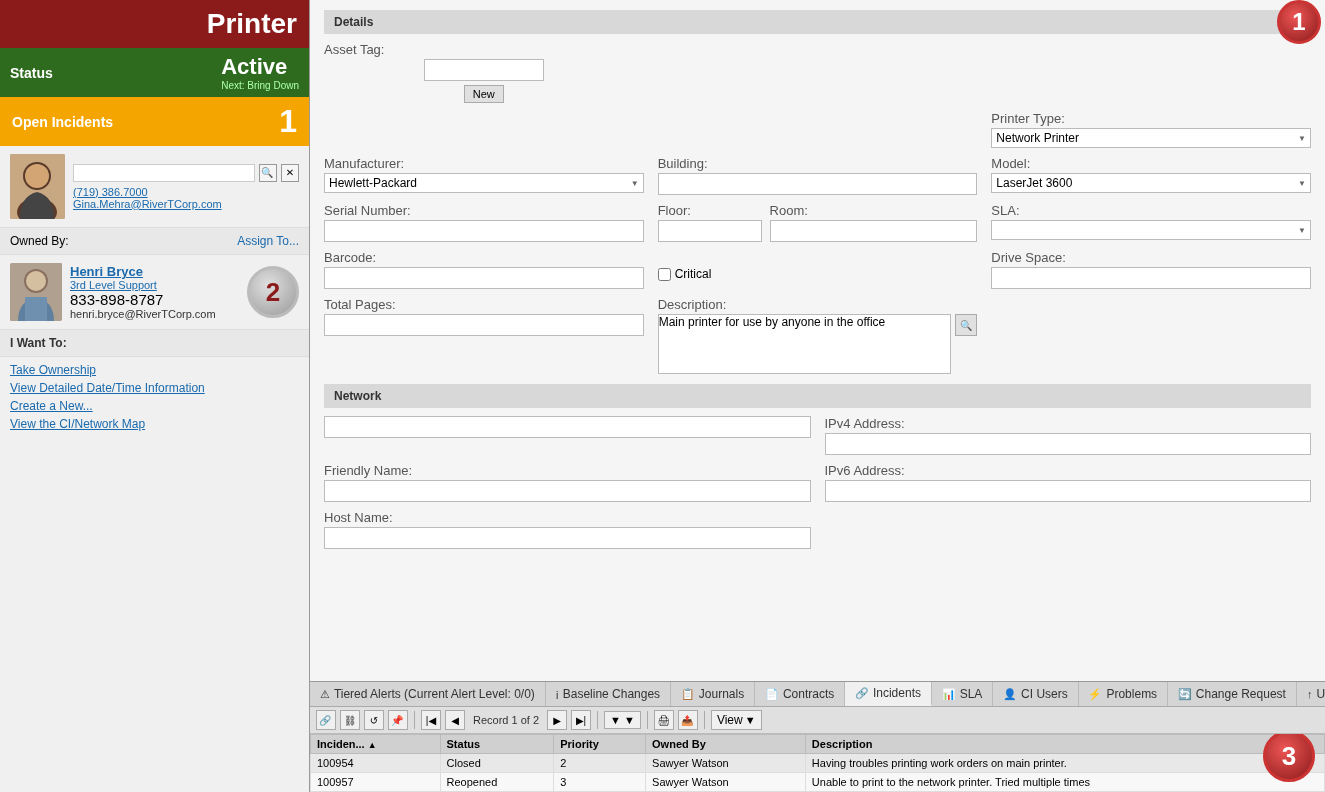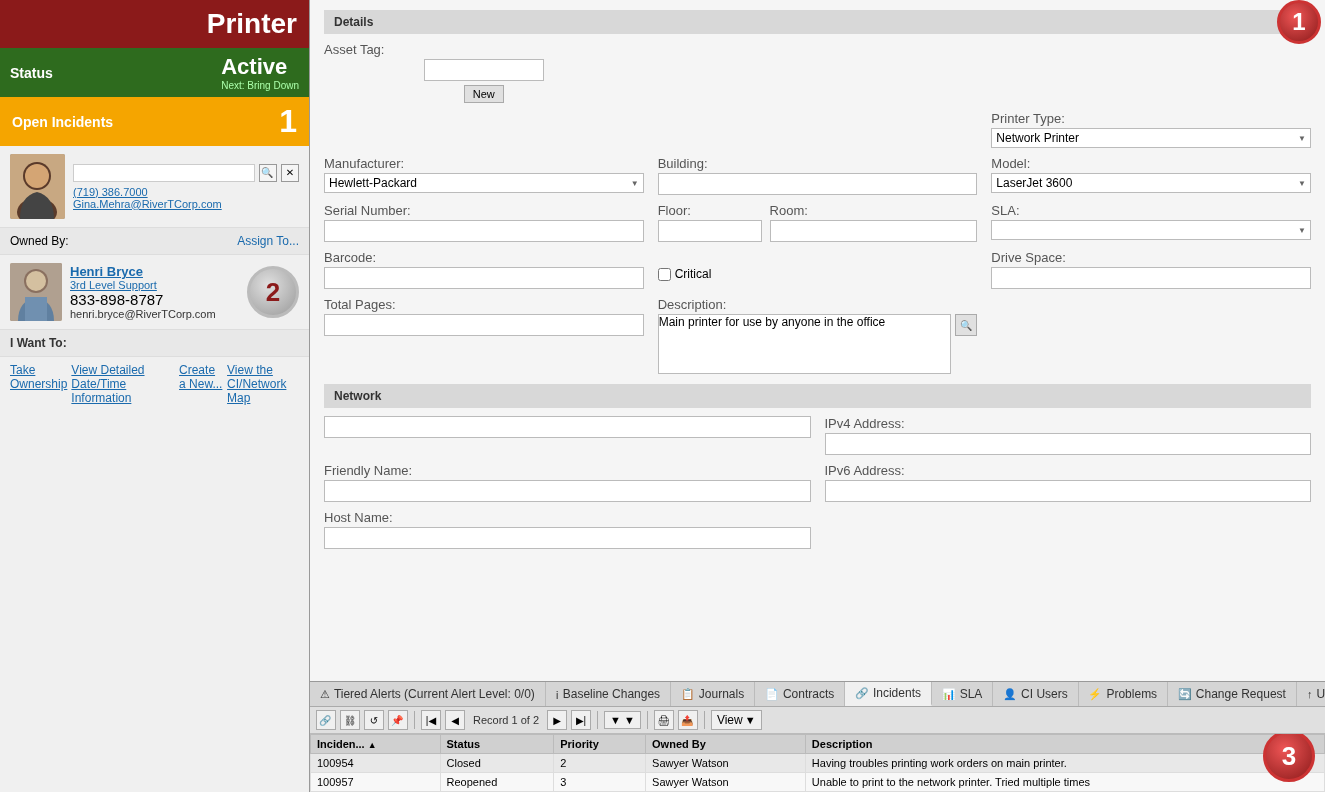--- a/index.html
+++ b/index.html
@@ -34,21 +34,21 @@
     .owner-section { padding: 8px 10px; display: flex; align-items: center; gap: 8px; border-bottom: 1px solid #ddd; }
     .owner-info { flex: 1; }
     .owner-name { color: #1a6aad; font-weight: bold; font-size: 13px; text-decoration: underline; cursor: pointer; }
     .owner-level { color: #1a6aad; text-decoration: underline; cursor: pointer; font-size: 11px; }
     .owner-phone { font-size: 15px; }
     .owner-email { font-size: 11px; color: #333; }
 
     .badge-2 { width: 52px; height: 52px; background: radial-gradient(circle at 40% 35%, #e0e0e0, #999); border-radius: 50%; display: flex; align-items: center; justify-content: center; font-size: 26px; font-weight: bold; color: #8b1a1a; border: 3px solid #bbb; flex-shrink: 0; }
 
     .i-want-to { padding: 6px 10px; font-weight: bold; color: #333; border-bottom: 1px solid #ddd; background: #e8e8e8; }
-    .actions { padding: 6px 10px; display: flex; flex-direction: row; gap: 4px; }
+    .actions { padding: 6px 10px; display: flex; flex-direction: column; gap: 4px; }
     .action-link { color: #1a6aad; text-decoration: underline; cursor: pointer; font-size: 12px; }
 
     
     .right-panel { flex: 1; background: #f5f5f5; display: flex; flex-direction: column; overflow: hidden; }
     .details-section { padding: 10px 14px; flex: 1; overflow-y: auto; }
 
     .section-header { background: #d8d8d8; padding: 5px 10px; font-size: 14px; font-weight: bold; color: #333; margin-bottom: 8px; display: flex; align-items: flex-end; position: relative; }
     .badge-1 { width: 44px; height: 44px; background: radial-gradient(circle at 40% 35%, #e55, #8b1a1a); border-radius: 50%; display: flex; align-items: center; justify-content: center; font-size: 24px; font-weight: bold; color: white; border: 3px solid #c33; position: absolute; right: -10px; top: -10px; }
 
     .form-grid { display: grid; grid-template-columns: 1fr 1fr 1fr; gap: 8px 14px; margin-bottom: 10px; }

